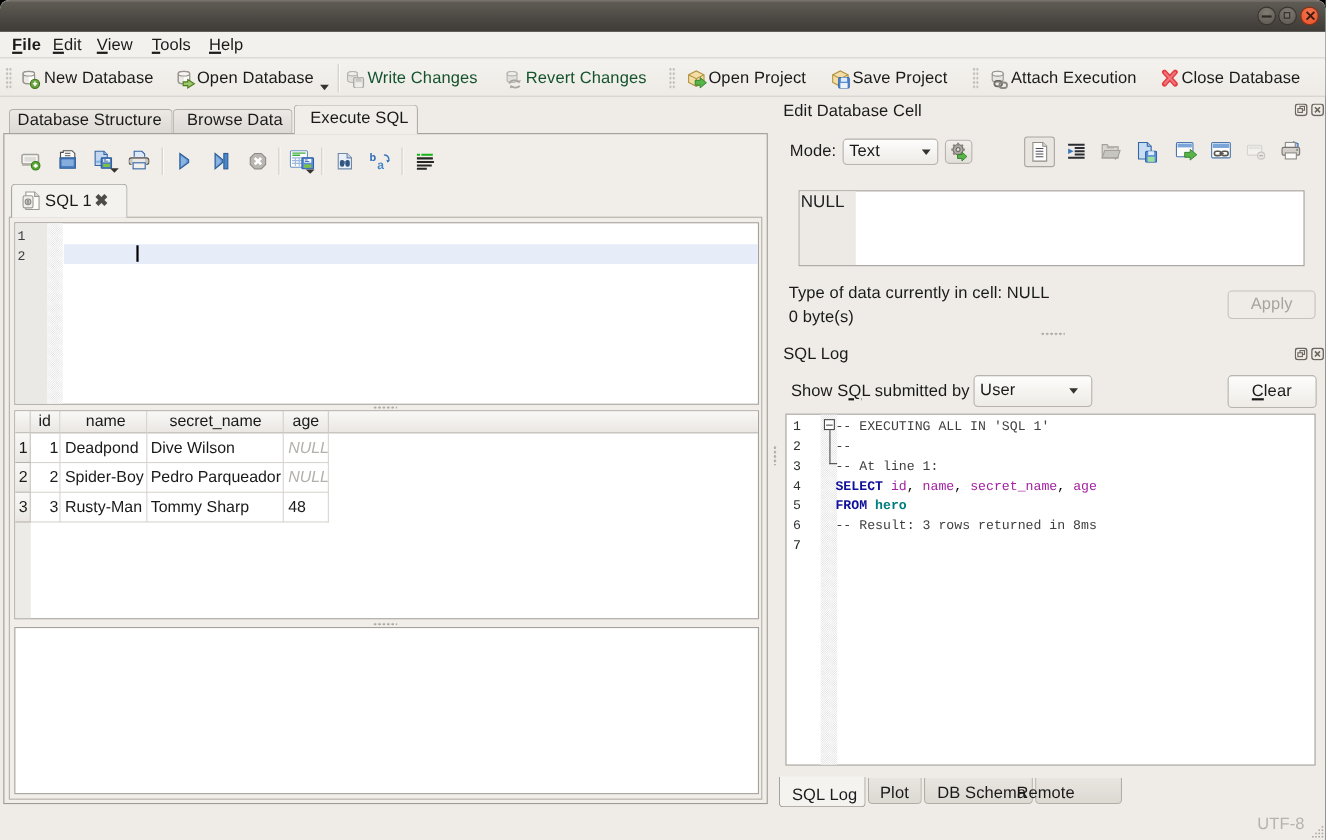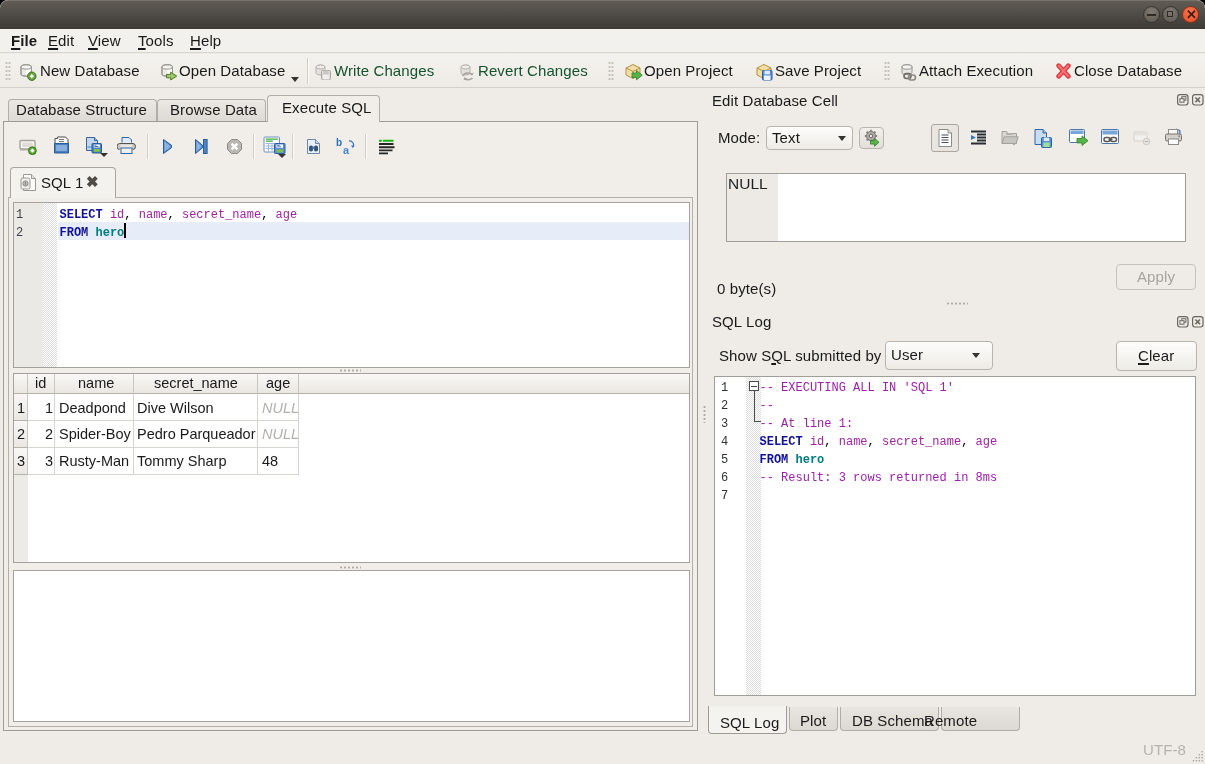--- a/index.html
+++ b/index.html
@@ -12,21 +12,21 @@
 .mono { font-family:"Liberation Mono",monospace; font-size:12px; white-space:pre; }
 .dis { color:#14532d; }
 .grip { width:6px; background-image:radial-gradient(circle, #c3bfb9 1px, transparent 1.2px); background-size:3px 4px; }
 .vsep { width:2px; border-left:1px solid #d2cec8; border-right:1px solid #fbfaf8; }
 .dots-h { background-image:radial-gradient(circle, #aeaaa4 1px, transparent 1.2px); background-size:4px 3px; }
 .dots-v { background-image:radial-gradient(circle, #aeaaa4 1px, transparent 1.2px); background-size:3px 4px; }
 .stipple { background-color:#fff; background-image:linear-gradient(45deg,#dedede 25%,transparent 25%,transparent 75%,#dedede 75%),linear-gradient(45deg,#dedede 25%,transparent 25%,transparent 75%,#dedede 75%); background-size:2px 2px; background-position:0 0,1px 1px; }
 .kw { color:#10109b; font-weight:bold; }
 .id { color:#a321a3; }
 .tbl { color:#007d7d; font-weight:bold; }
-.cm { color:#a21caf; }
+.cm { color:#404040; }
 .hdrcell { background:linear-gradient(#f9f8f6,#eae7e3); border-right:1px solid #c9c5c0; border-bottom:1px solid #b5b1ab; }
 .btn { border:1px solid #b7b3ad; border-radius:4px; background:linear-gradient(#fdfdfc,#eeebe6); }
 </style>
 </head>
 <body>
 <div id="win">
 
 <div class="abs" style="left:0;top:0;width:1205px;height:29px;background:linear-gradient(#605c55,#474440 70%,#3e3b37);border-radius:8px 8px 0 0;border-top:1px solid #76726a;"></div>
 
 <div class="abs" style="left:1143px;top:6px;width:17px;height:17px;border-radius:50%;background:radial-gradient(circle at 50% 30%,#807c74,#5a564f);border:1px solid #38342e;"></div>
@@ -205,22 +205,20 @@
     </svg>
 <div class="abs t14" style="left:41px;top:174px;">SQL 1</div>
 <div class="abs" style="left:86px;top:173px;font-size:15px;font-weight:bold;color:#4f4c48;">✖</div>
 
 <div class="abs" style="left:13px;top:202px;width:677px;height:166px;border:1px solid #a5a19c;background:#fff;"></div>
 <div class="abs" style="left:14px;top:203px;width:29px;height:164px;background:#ebe9e5;"></div>
 <div class="abs stipple" style="left:43px;top:203px;width:14px;height:164px;"></div>
 <div class="abs" style="left:58px;top:221.5px;width:631px;height:18px;background:#e7edf8;"></div>
 <div class="abs mono" style="left:16px;top:206px;line-height:18px;color:#3c3e44;">1
 2</div>
-<div class="abs mono" style="left:59.5px;top:206px;line-height:18px;"><span class="kw">SELECT</span> <span class="id">id</span>, <span class="id">name</span>, <span class="id">secret_name</span>, <span class="id">age</span>
-<span class="kw">FROM</span> <span class="tbl">hero</span></div>
 <div class="abs" style="left:124px;top:223px;width:1.5px;height:15px;background:#000;"></div>
 
 <div class="abs dots-h" style="left:339px;top:369px;width:22px;height:3px;"></div>
 
 <div class="abs" style="left:13px;top:373px;width:677px;height:190px;border:1px solid #a5a19c;background:#fff;"></div>
 <div class="abs" style="left:14px;top:374px;width:14px;height:188px;background:#edebe7;"></div>
 <div class="abs hdrcell" style="left:14px;top:374px;width:14px;height:20px;"></div>
 <div class="abs hdrcell" style="left:28px;top:374px;width:27px;height:20px;"></div>
 <div class="abs hdrcell" style="left:55px;top:374px;width:79px;height:20px;"></div>
 <div class="abs hdrcell" style="left:134px;top:374px;width:124px;height:20px;"></div>
@@ -336,20 +334,21 @@
       <rect x="4.5" y="2.5" width="9" height="5" fill="#f6f6f5" stroke="#8e8b86"></rect>
       <rect x="1.5" y="7" width="16" height="7" rx="1.5" fill="#d2cfca" stroke="#77746f"></rect>
       <rect x="4.5" y="12" width="10" height="5.5" fill="#fbfbfa" stroke="#8e8b86"></rect>
       <circle cx="15.2" cy="9.3" r="1" fill="#8e8b86"></circle>
     </svg>
 
 <div class="abs" style="left:726px;top:173px;width:460px;height:69px;border:1px solid #a19d98;background:#fff;"></div>
 <div class="abs" style="left:727px;top:174px;width:51px;height:67px;background:#edeae6;"></div>
 <div class="abs" style="left:728px;top:175px;font-size:15.5px;color:#1e2022;">NULL</div>
 
+<div class="abs t14" style="left:717px;top:258px;">Type of data currently in cell: NULL</div>
 <div class="abs t14" style="left:717px;top:280px;">0 byte(s)</div>
 <div class="abs" style="left:1116px;top:264px;width:80px;height:26px;border:1px solid #c6c2bc;border-radius:4px;background:#efece7;"></div>
 <div class="abs t14" style="left:1137px;top:268px;color:#a7a39e;">Apply</div>
 
 <div class="abs dots-h" style="left:946px;top:302px;width:22px;height:3px;"></div>
 
 <div class="abs t14" style="left:712px;top:313px;">SQL Log</div>
 <svg class="abs" style="left:1177px;top:316px;" width="27" height="12" viewBox="0 0 27 12">
       <g fill="none" stroke="#6b675f">
         <rect x="0.6" y="0.6" width="10.4" height="10.4" rx="2.4" stroke-width="1.2"></rect>

